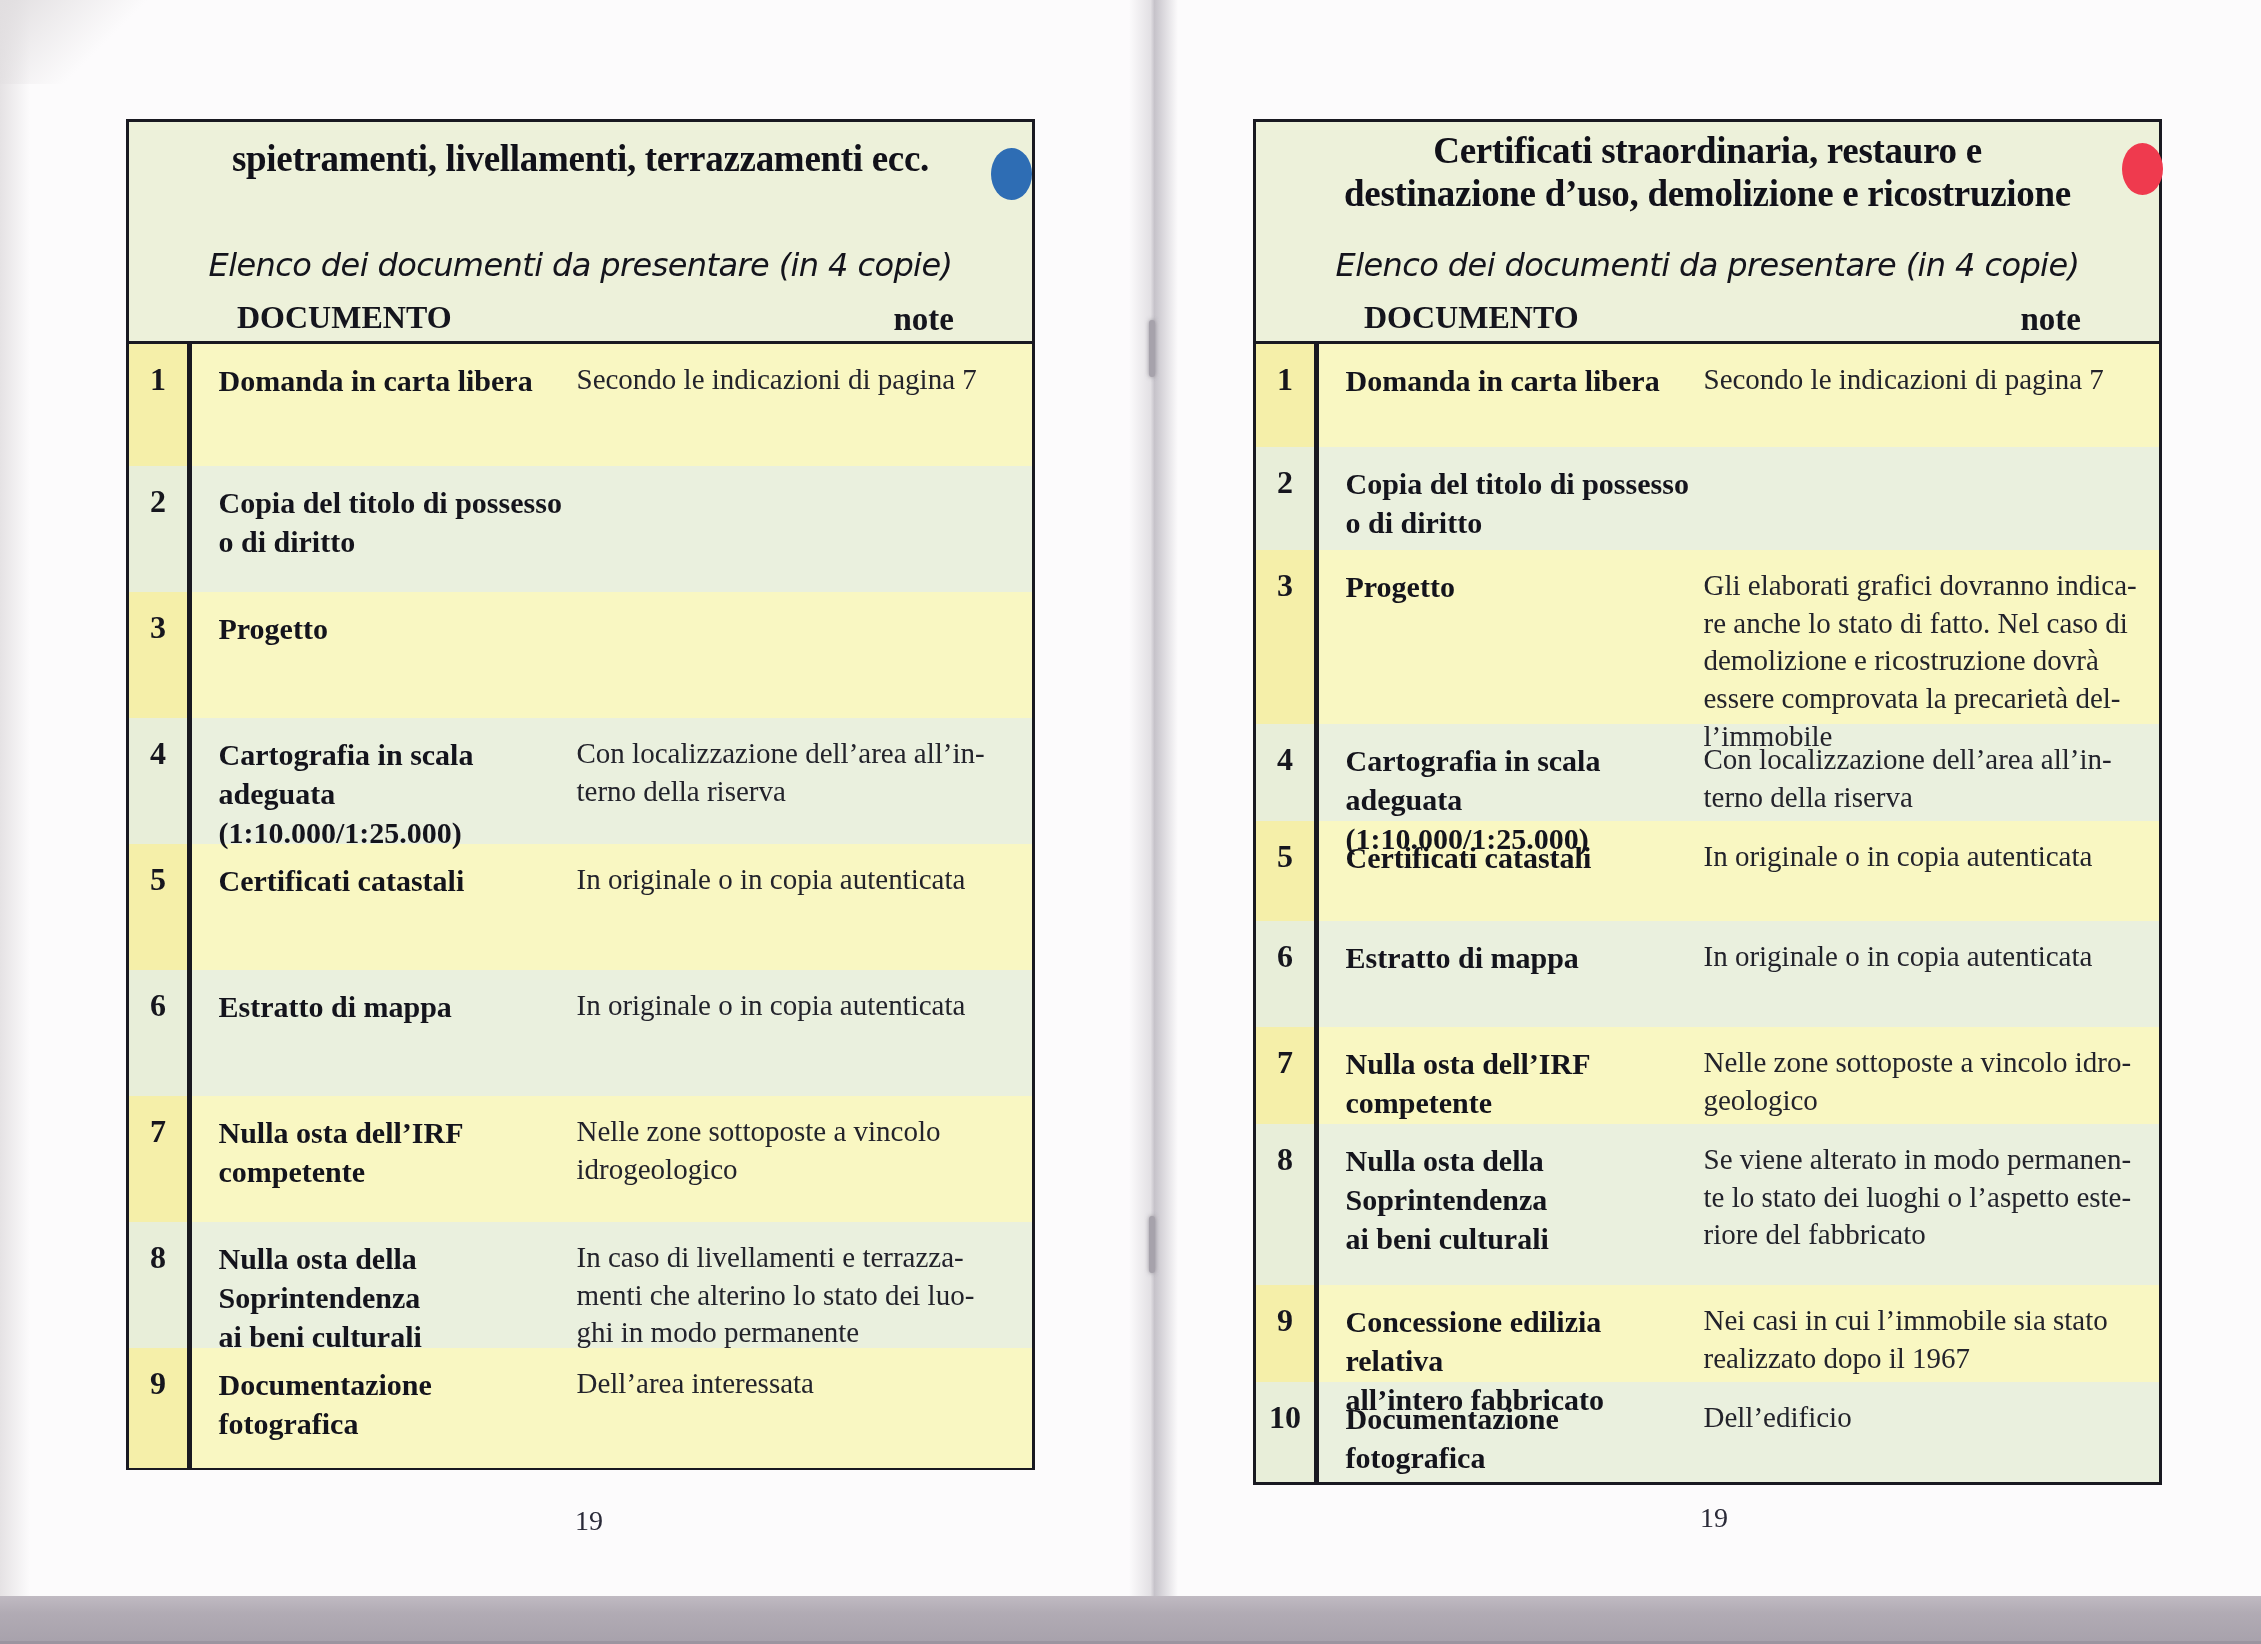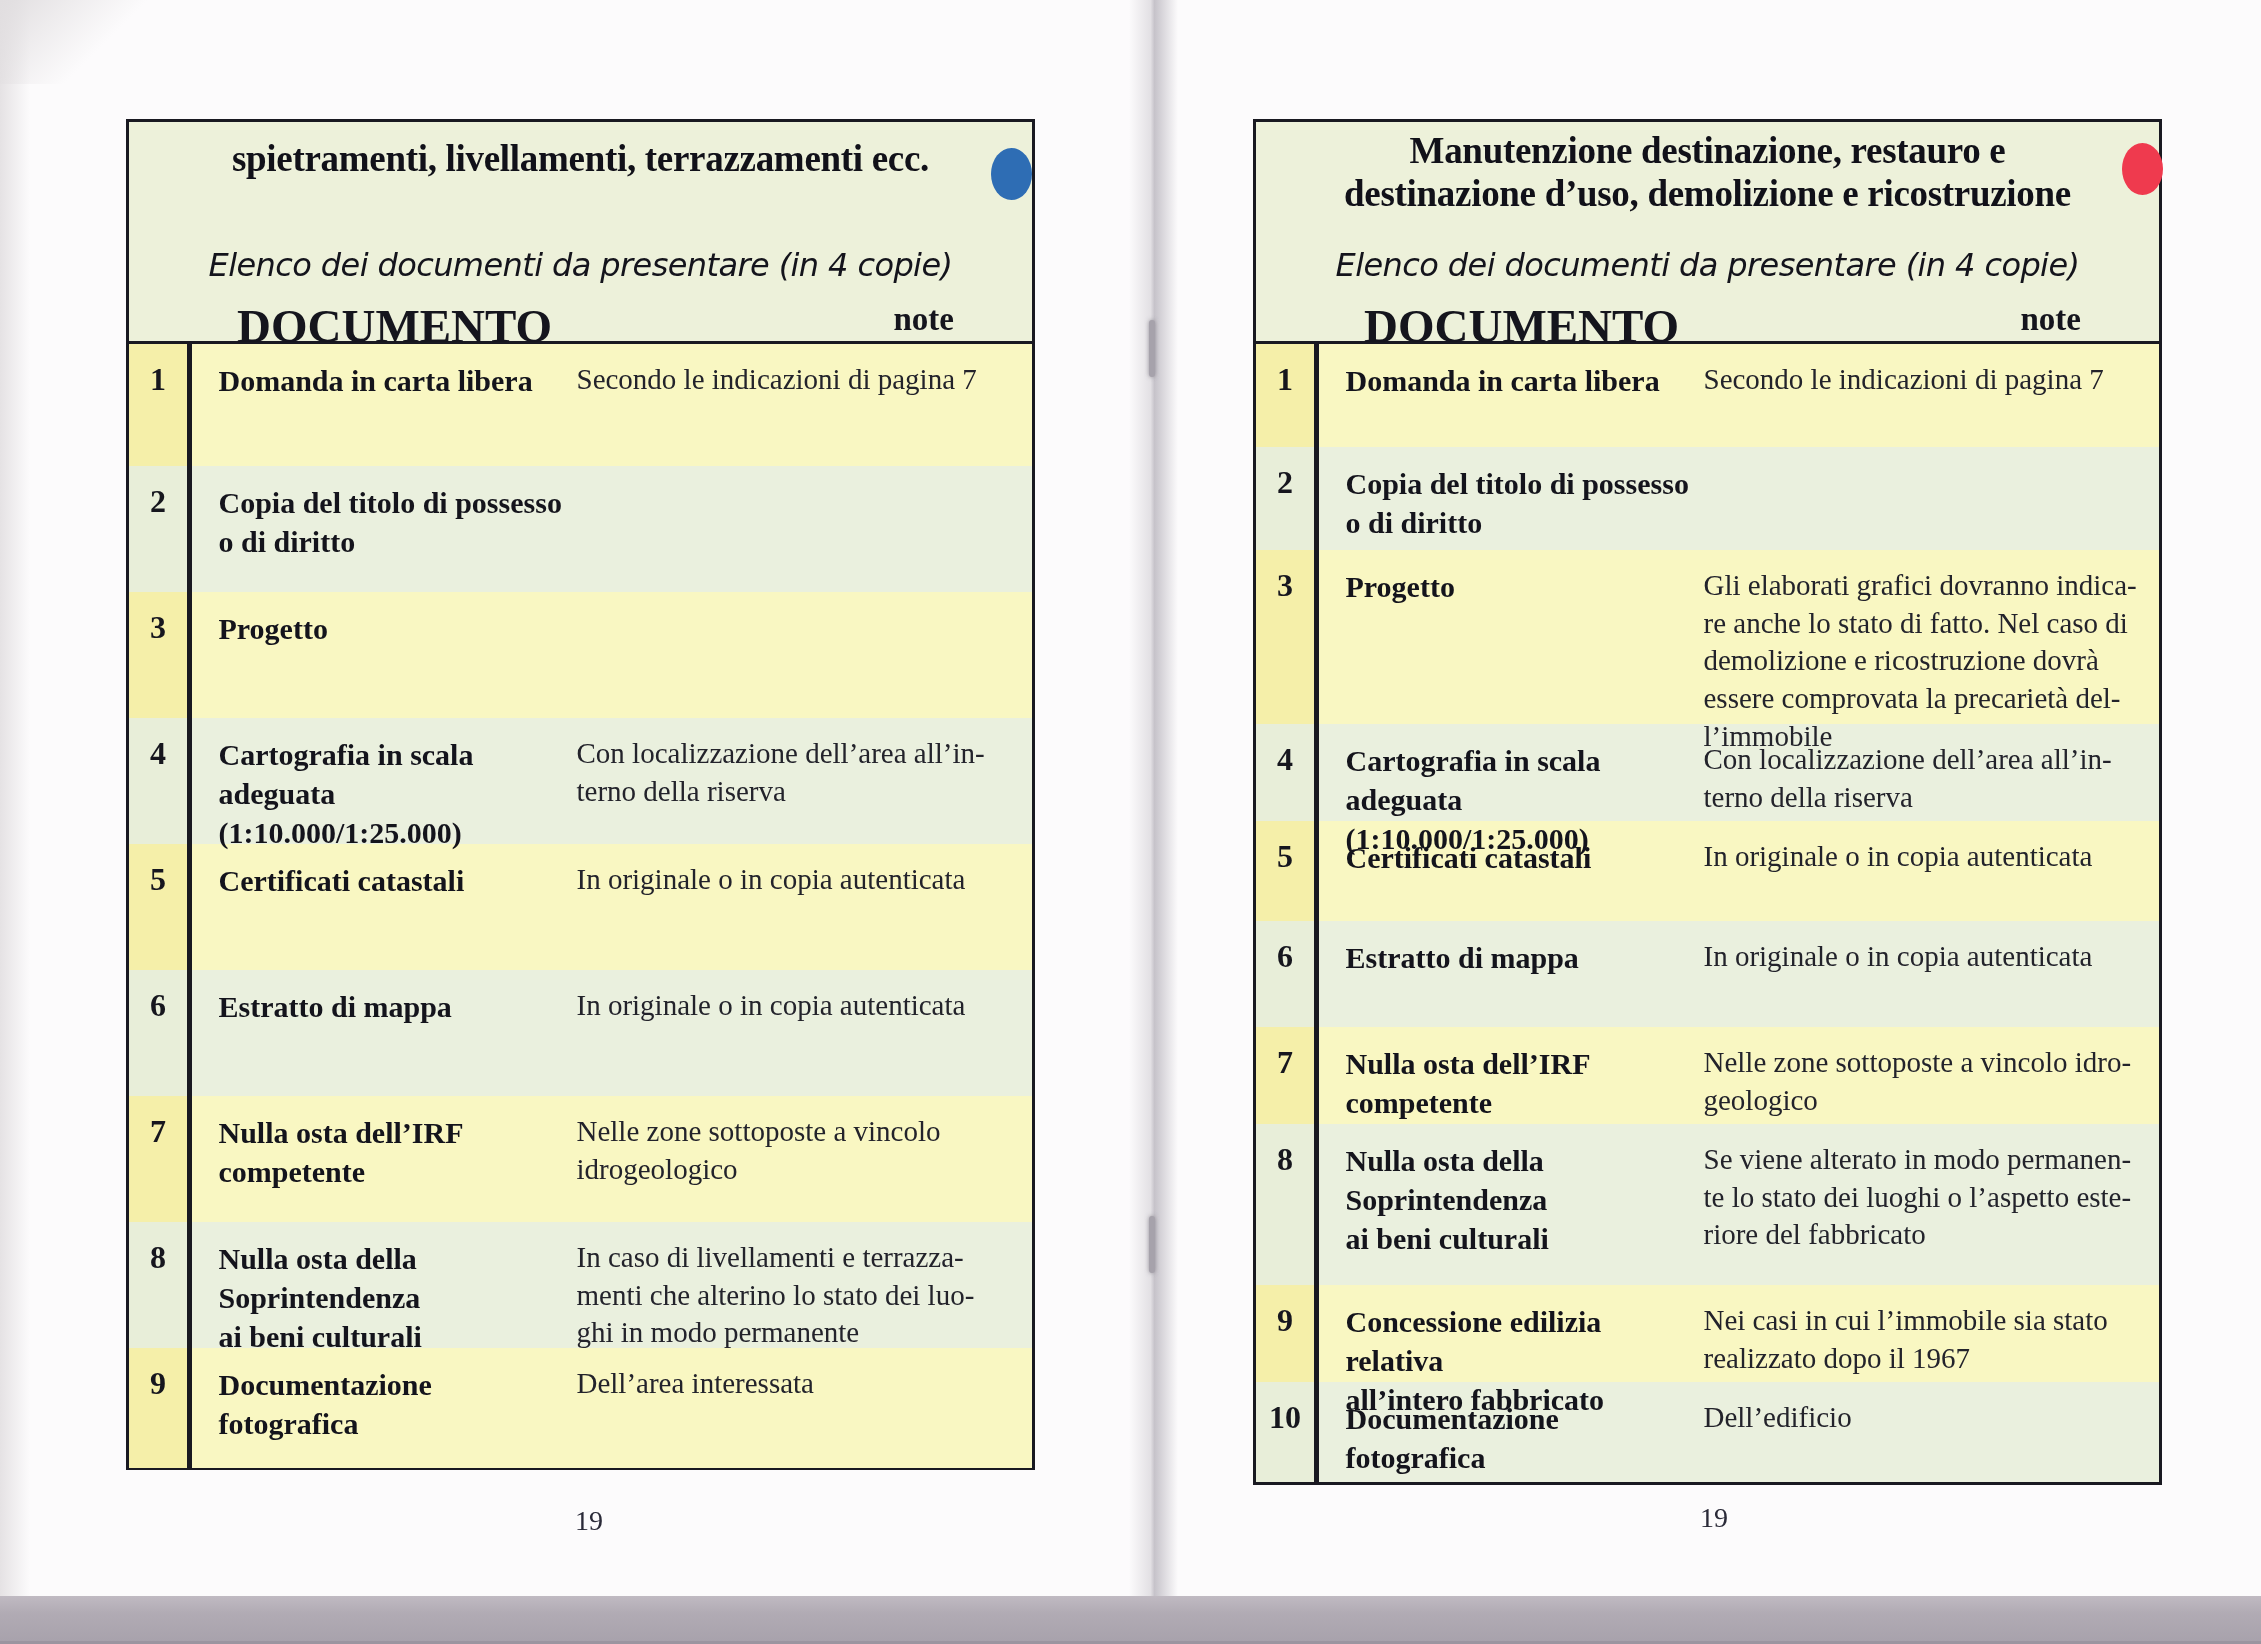--- a/index.html
+++ b/index.html
@@ -29,21 +29,21 @@
   #left-table{left:126px;height:1345px;}
   #right-table{left:1253px;height:1360px;}
   .thead{position:relative;height:219px;border-bottom:3.9px solid #191921;}
   .title{padding-top:14px;text-align:center;font-weight:bold;font-size:37px;
     line-height:1.22;color:#111119;letter-spacing:-0.3px;}
   #right-table .title{padding-top:7.7px;line-height:1.16;}
   .subtitle{position:absolute;left:0;right:0;bottom:57px;text-align:center;
     font-family:"DejaVu Sans",sans-serif;font-style:italic;font-size:32px;
     letter-spacing:-0.6px;color:#14141c;}
   .colrow{position:absolute;left:0;right:0;bottom:1.3px;height:41px;}
-  .col-doc{position:absolute;left:108px;top:0;font-weight:bold;font-size:47px;}
+  .col-doc{position:absolute;left:108px;top:0;font-weight:bold;font-size:32px;}
   .col-note{position:absolute;left:612px;width:213px;top:2.6px;text-align:right;
     font-weight:bold;font-size:33px;}
   .dot{position:absolute;width:41px;height:52px;border-radius:50%;}
   #left-table .dot{left:862px;top:26px;}
   #right-table .dot{left:866px;top:20.6px;}
   
   .row{display:flex;box-sizing:border-box;}
   .y{background:#f9f7c2;}
   .g{background:#eaf0de;}
   .y .num{background:#f5efa9;}
@@ -147,21 +147,21 @@
 fotografica</div>
       <div class="note">Dell’area interessata</div>
     </div>
   </div>
 </div>
 
 <div class="doc-table" id="right-table">
   <div class="thead">
     <div class="dot" style="background: rgb(239, 58, 78);"></div>
     <div class="title">
-      <div>Manutenzione destinazione,  restauro e</div>
+      <div>Certificati straordinaria,  restauro e</div>
       <div>destinazione d’uso, demolizione e ricostruzione</div>
     </div>
     <div class="subtitle">Elenco dei documenti da presentare (in 4 copie)</div>
     <div class="colrow">
       <span class="col-doc">DOCUMENTO</span>
       <span class="col-note">note</span>
     </div>
   </div>
 
   <div>

